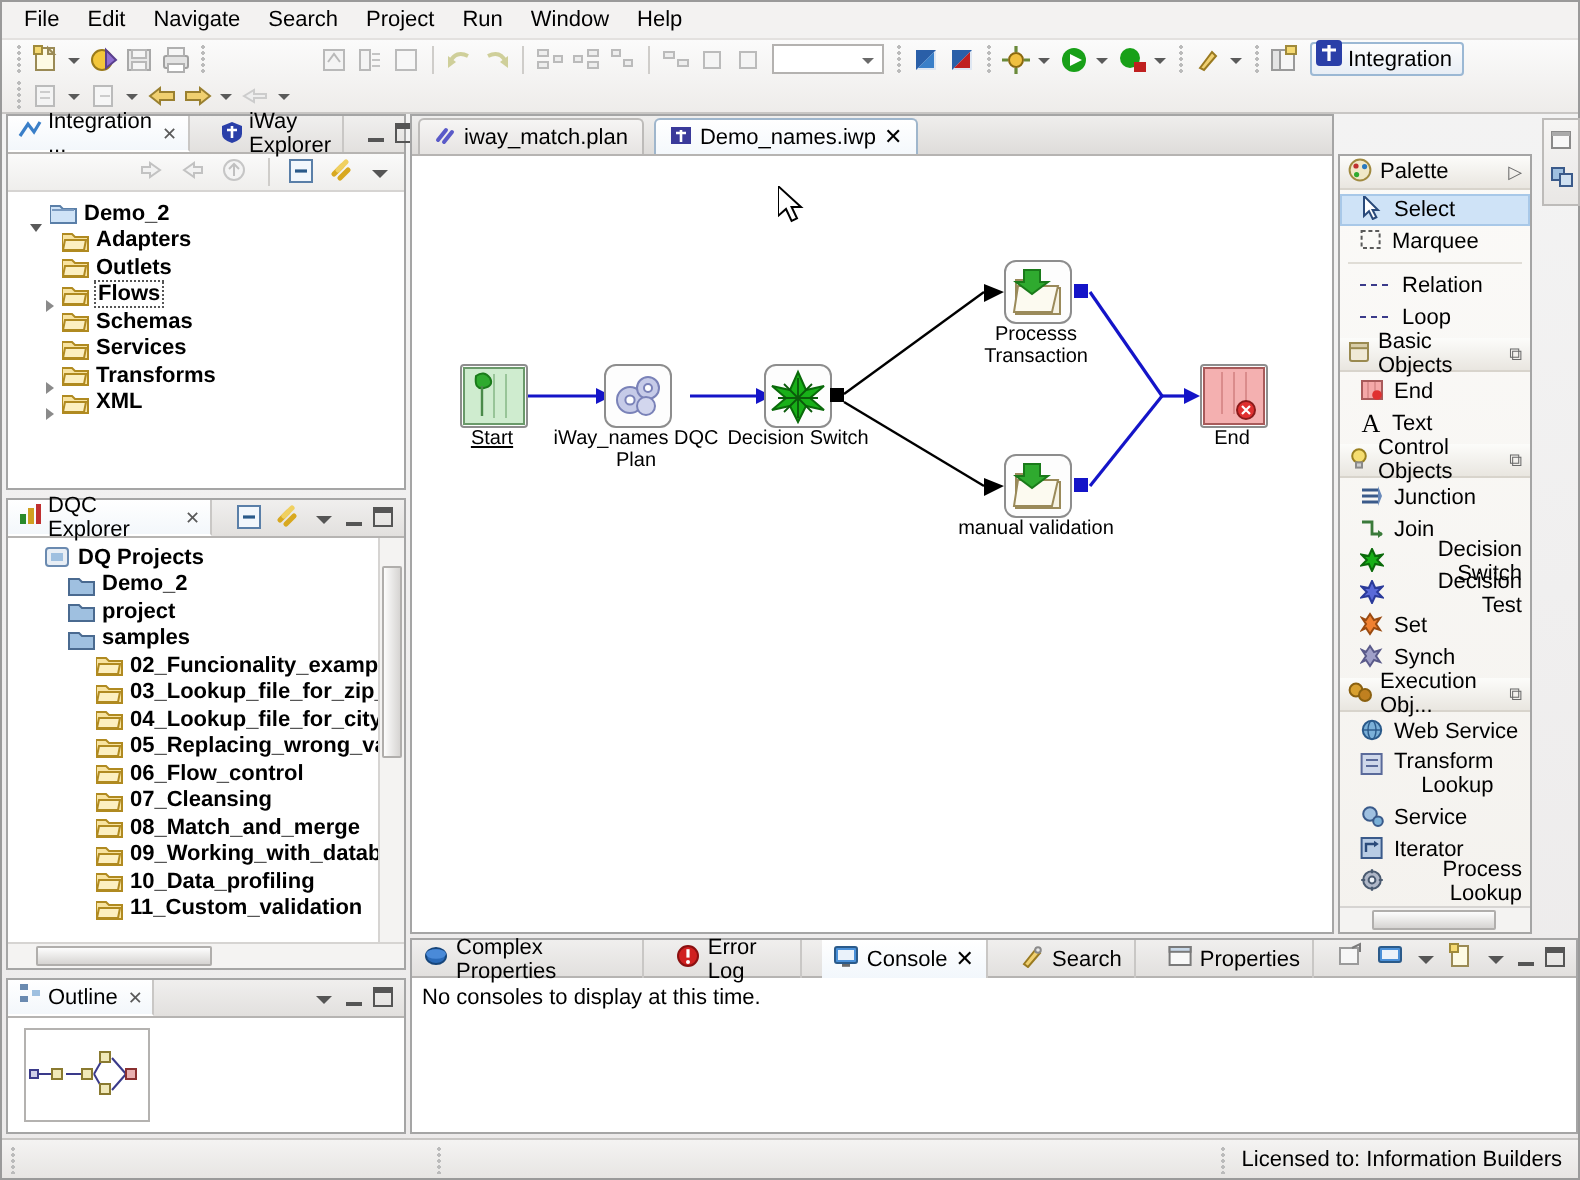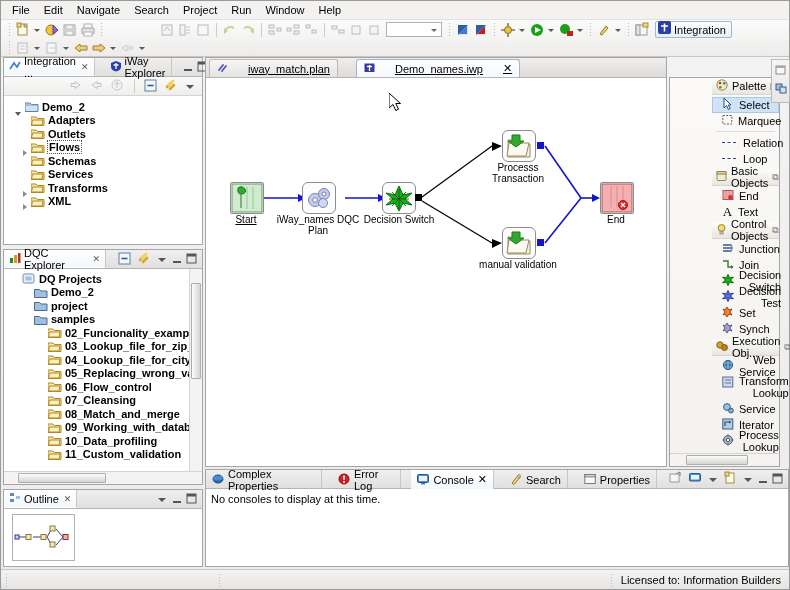--- a/index.html
+++ b/index.html
@@ -86,25 +86,25 @@
                     border-top:4px solid #5a5a5a; }
   .folder { width: 14px; height: 11px; flex: none; margin-right: 3px; position: relative; }
   .folder svg { display:block; }
   .tlabel { font-size: 11px; }
   .tlabel.boxed { outline: 1px dotted #555; padding: 0 1px; }
 
   
   .etabbar { height: 20px; display: flex; align-items: flex-end;
              background: linear-gradient(#efeeed,#dedcda);
              border-bottom: 1px solid #b6b4b2; padding-left: 3px; }
-  .etab { display: flex; align-items: center; gap: 20px; height: 18px;
+  .etab { display: flex; align-items: center; gap: 4px; height: 18px;
           padding: 0 7px; font-size: 11px; cursor: default;
           border: 1px solid #bdbbb9; border-bottom: none;
-          border-radius: 3px 3px 0 0; margin-right: 18px;
-          background: linear-gradient(#f6f5f4,#e6e4e2); text-decoration: underline; }
+          border-radius: 3px 3px 0 0; margin-right: 5px;
+          background: linear-gradient(#f6f5f4,#e6e4e2); }
   .etab.active { background: linear-gradient(#ffffff,#f4f8fc);
                  border-color: #9fb6cc; }
   .canvas { position: absolute; inset: 20px 0 0 0; background: #fff; overflow: hidden; }
 
   
   .node { position: absolute; width: 34px; height: 32px;
           border: 1px solid #8d8d8d; background: #fdfdfd;
           border-radius: 2px; }
   .nlabel { position: absolute; font-size: 10px; text-align: center;
             white-space: pre; line-height: 11px; color: #000; }
@@ -836,21 +836,21 @@
         </svg>
       </div>
       <div class="nlabel" style="left:380px; top:136px; width:60px;">End</div>
 
       <svg class="cursor-arrow" width="16" height="22" style="left:183px; top:15px;">
         <polygon points="0,0 0,15 4,11.5 6.8,17.5 9.5,16.2 6.8,10.5 11.5,10.5" fill="#fff" stroke="#000" stroke-width="1"></polygon>
       </svg>
     </div>
   </div>
 
-  <div class="panel" style="left:668px; top:76px; width:111px; height:390px; background:linear-gradient(#fbfaf8,#f4f2ee);padding-left:42px;">
+  <div class="panel" style="left:668px; top:76px; width:97px; height:390px; background:linear-gradient(#fbfaf8,#f4f2ee);">
 
     <div class="pal-header">
       <span>
         <svg width="12" height="12">
             <circle cx="6" cy="6" r="5.2" fill="#f0e8c8" stroke="#a08a40"></circle>
             <circle cx="4" cy="4" r="1.3" fill="#c03030"></circle>
             <circle cx="8.3" cy="4.3" r="1.3" fill="#2a7ac0"></circle>
             <circle cx="4.3" cy="8.3" r="1.3" fill="#2faa2f"></circle>
           </svg>
       </span>

